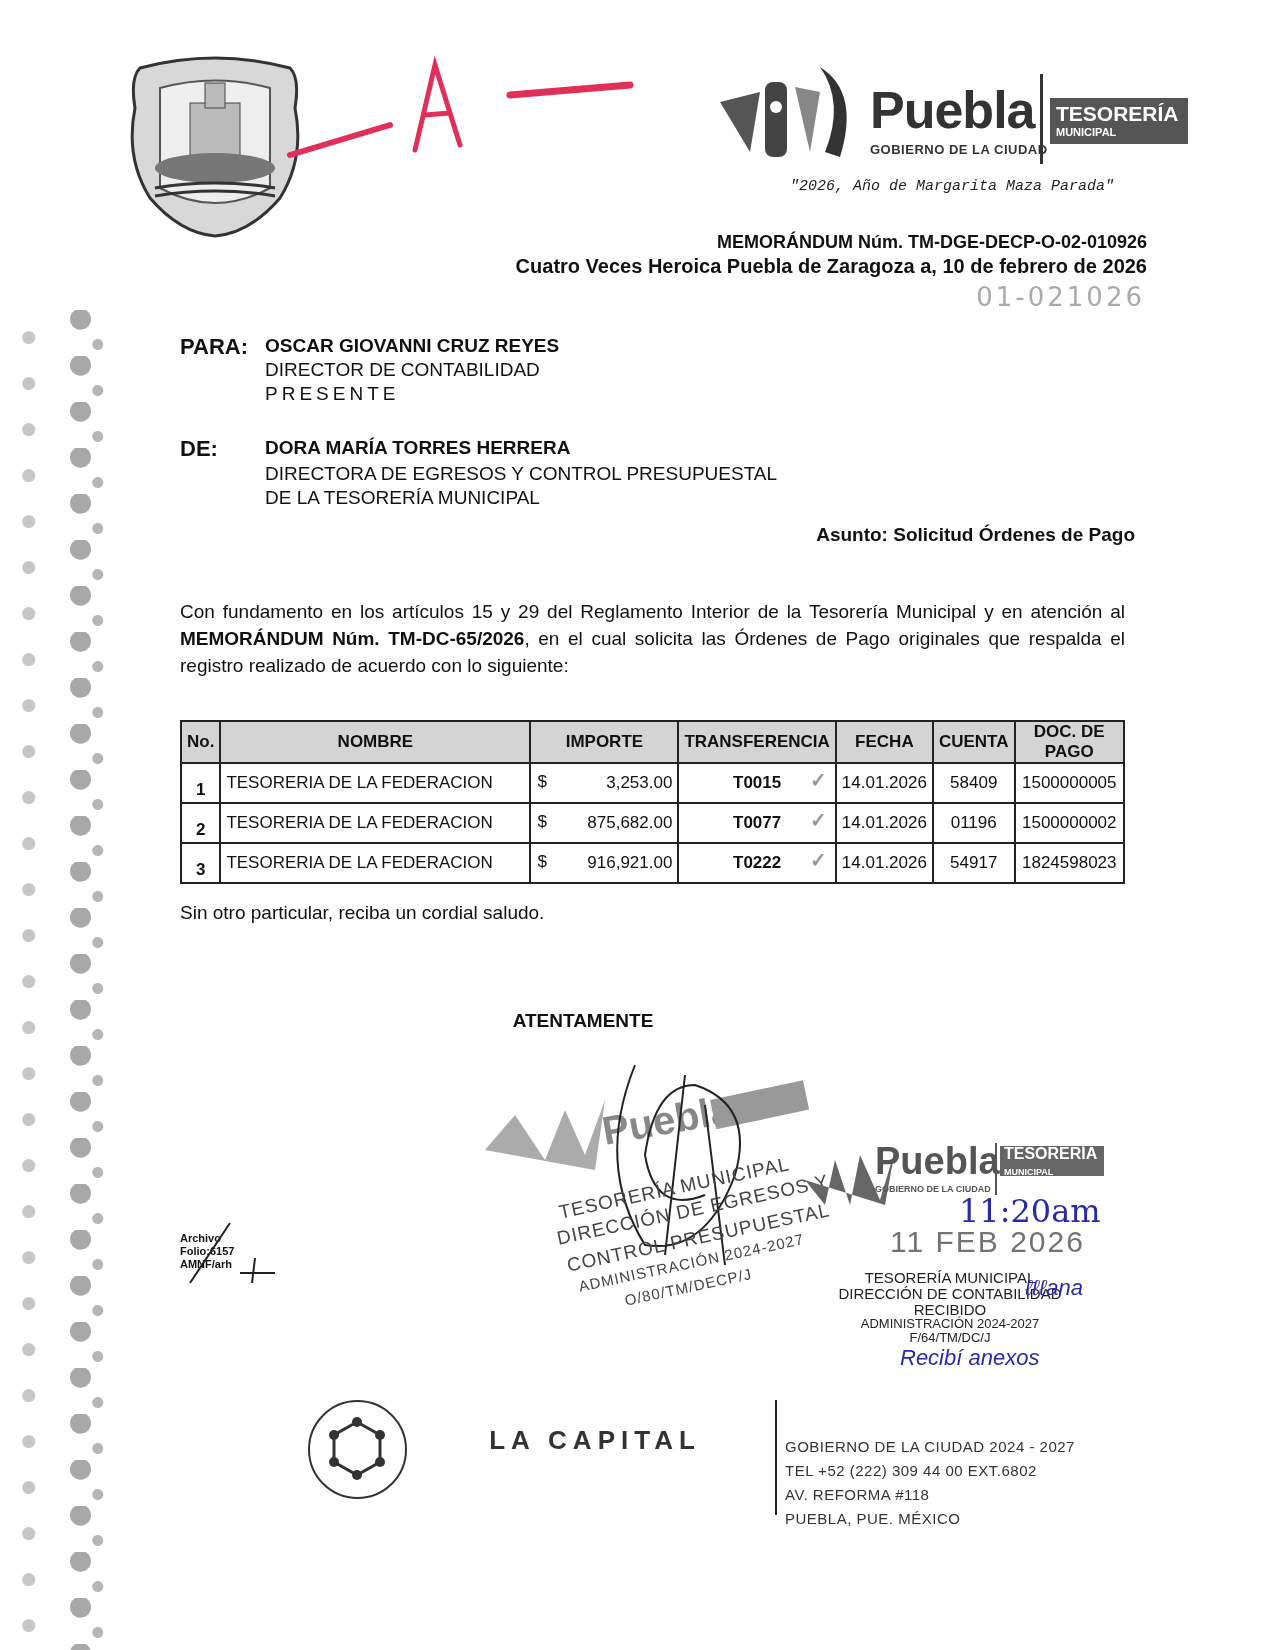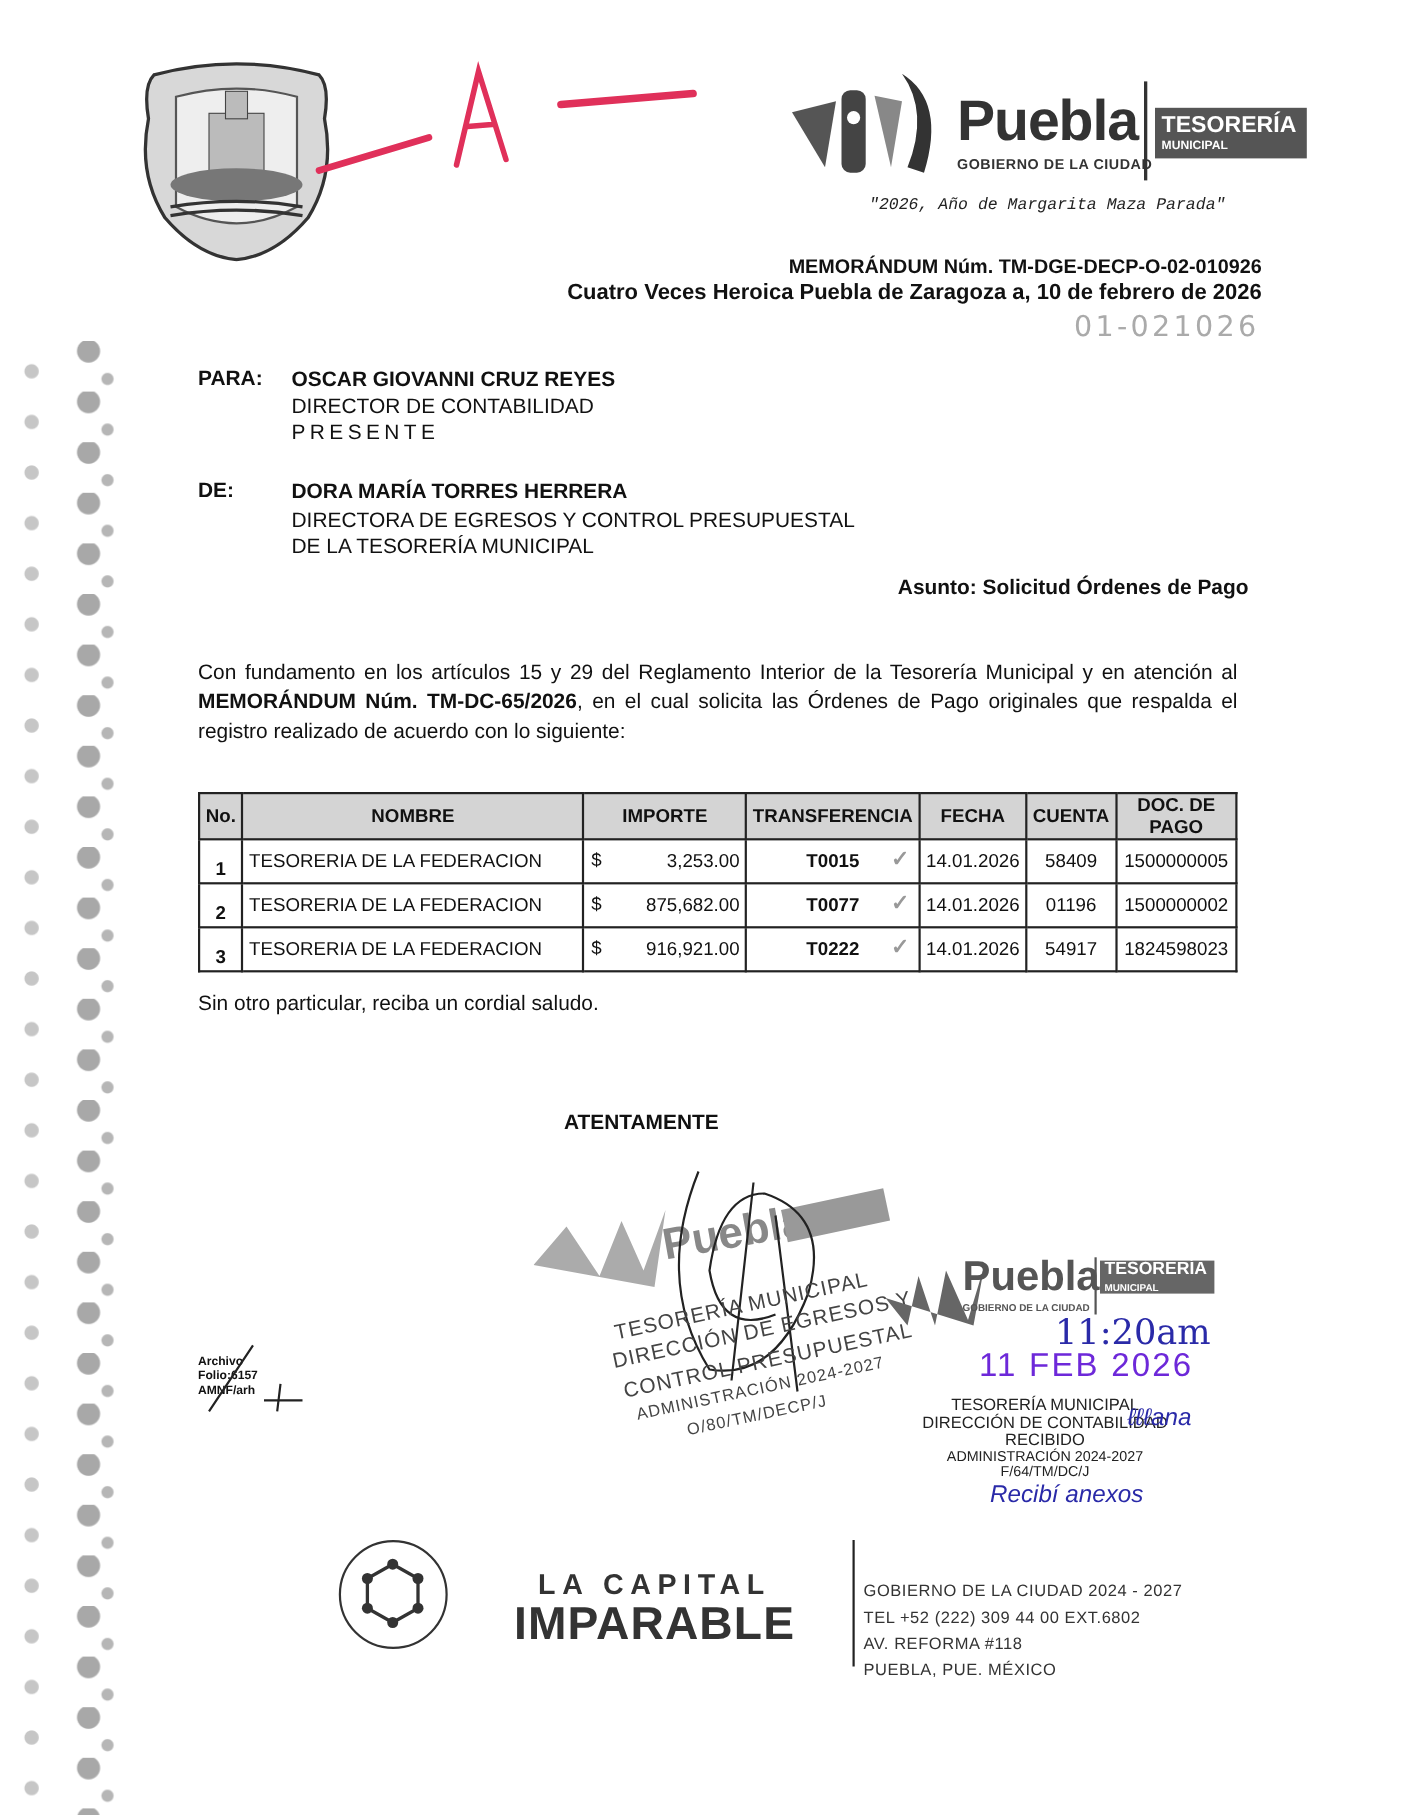--- a/index.html
+++ b/index.html
@@ -25,21 +25,21 @@
   .logo .tes-box { position:absolute; left:340px; top:36px; width:138px; height:46px; background:#555; color:#fff; }
   .logo .tes-box .t1 { position:absolute; left:6px; top:4px; font-size:21px; font-weight:bold; }
   .logo .tes-box .t2 { position:absolute; left:6px; top:28px; font-size:11px; font-weight:bold; }
 
   .motto { left:790px; top:178px; font-family:"Liberation Mono", monospace; font-style:italic; font-size:15px; color:#222; }
 
   .memo-num { right:128px; top:232px; font-size:18px; font-weight:bold; text-align:right; }
   .memo-place { right:128px; top:255px; font-size:20px; font-weight:bold; text-align:left; }
   .handwrit-num { right:130px; top:282px; font-size:26px; color:#aaa; letter-spacing:3px; font-family:"DejaVu Sans", sans-serif; }
 
-  .label { font-size:19px; font-weight:bold; }
+  .label { font-size:22px; font-weight:bold; }
   .line { font-size:19px; line-height:24px; }
   .line.b { font-weight:bold; }
   .spaced { letter-spacing:4px; }
 
   .asunto { right:140px; top:524px; font-size:19px; font-weight:bold;margin-left:48px; }
 
   .para { left:180px; top:598px; width:945px; font-size:19px; line-height:27px; text-align:justify; }
 
   table.pay { position:absolute; left:180px; top:720px; width:945px; border-collapse:collapse; font-family:"Liberation Sans Narrow","Liberation Sans", sans-serif; }
   table.pay th, table.pay td { border:2px solid #222; height:36px; font-size:17px; padding:0 5px; }
@@ -51,21 +51,21 @@
   table.pay td.tr .tick { position:absolute; right:8px; top:4px; color:#999; font-size:20px; }
   table.pay td.c { text-align:center; }
 
   .closing { left:180px; top:902px; font-size:19px; }
   .atent { left:0; width:1166px; top:1010px; text-align:center; font-size:19px; font-weight:bold; }
 
   
   .stamp1 { left:495px; top:1080px; width:340px; height:170px; }
   .stamp1 .txt { position:absolute; color:#444; font-size:19px; transform:rotate(-12deg); transform-origin:left top; letter-spacing:1px; }
   .stamp2 { left:800px; top:1140px; width:360px; height:260px; }
-  .feb { position:absolute; left:90px; top:85px; color:#6d28d9; font-size:30px; font-family:"Liberation Sans", sans-serif; letter-spacing:2px; }
+  .feb { position:absolute; left:90px; top:85px; color:#737373; font-size:30px; font-family:"Liberation Sans", sans-serif; letter-spacing:2px; }
   .hour { position:absolute; left:159px; top:52px; color:#2a2aa8; font-size:32px; font-family:"DejaVu Serif", serif; }
   .recv { position:absolute; left:30px; width:240px; text-align:center; font-size:15px; color:#222; line-height:16px; }
   .sign-blue { position:absolute; color:#2a2aa8; font-style:italic; font-family:Liberation Sans, sans-serif; }
 
   .archivo { left:180px; top:1232px; font-size:11px; font-weight:bold; line-height:13px; }
 
   
   .seal { left:308px; top:1400px; width:95px; height:95px; border-radius:50%; border:2px solid #333; }
   .capital { left:440px; top:1425px; width:310px; text-align:center; color:#333; font-weight:bold; }
   .capital .c1 { font-size:26px; letter-spacing:6px; }
@@ -239,21 +239,20 @@
     <circle cx="47" cy="20" r="5" fill="#333"></circle>
       <circle cx="70" cy="33" r="5" fill="#333"></circle>
       <circle cx="70" cy="60" r="5" fill="#333"></circle>
     <circle cx="47" cy="73" r="5" fill="#333"></circle>
       <circle cx="24" cy="60" r="5" fill="#333"></circle>
       <circle cx="24" cy="33" r="5" fill="#333"></circle>
   </svg>
 </div>
 <div class="abs capital">
   <div class="c1">LA CAPITAL</div>
-  <div class="c2">IMPARABLE</div>
 </div>
 <div class="abs foot-div"></div>
 <div class="abs foot-info">
   <div>GOBIERNO DE LA CIUDAD 2024 - 2027</div>
   <div>TEL +52 (222) 309 44 00 EXT.6802</div>
   <div>AV. REFORMA #118</div>
   <div>PUEBLA, PUE. MÉXICO</div>
 </div>
 
 </body></html>

